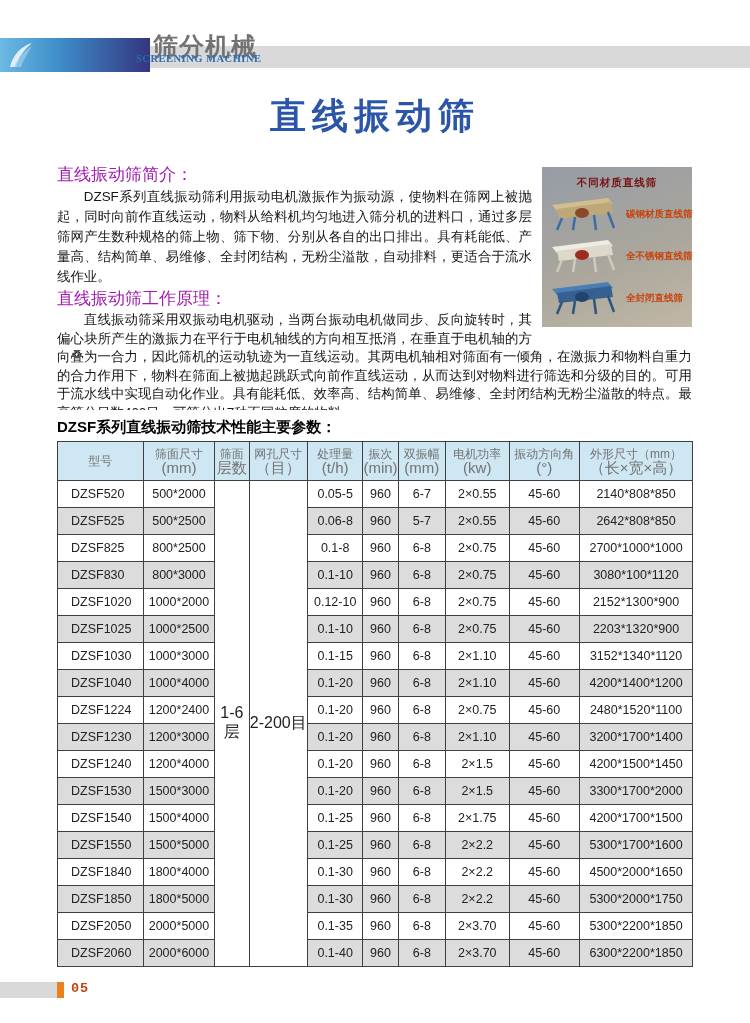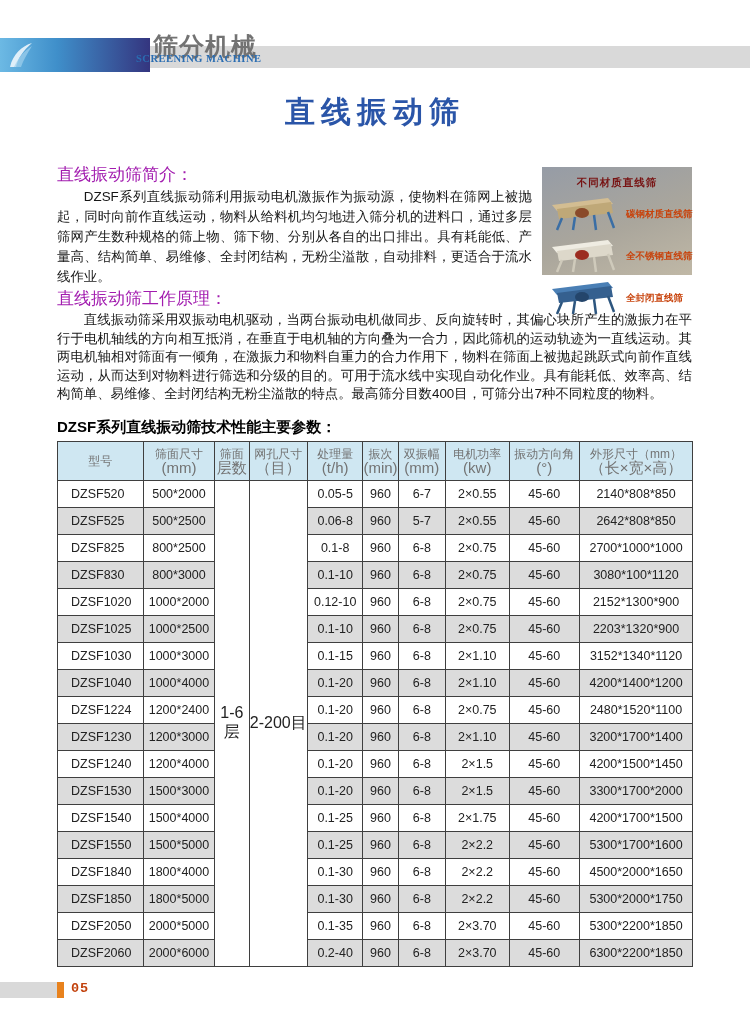--- a/index.html
+++ b/index.html
@@ -12,29 +12,29 @@
   .brand-bar{position:absolute;top:38px;left:0;width:150px;height:34px;
     background:linear-gradient(90deg,#6cb9e4 0%,#3f8fca 38%,#34357f 100%);}
   .logo-glyph{position:absolute;left:5px;top:2px;}
   .gray-strip{position:absolute;top:46px;left:150px;right:0;height:22px;background:#d9d9d9;}
   .brand-cn{position:absolute;top:30px;left:153px;font-size:25px;font-weight:bold;
     color:#737373;letter-spacing:1px;}
   .brand-en{position:absolute;top:53px;left:136px;font-size:10.5px;color:#2a6db2;
     font-family:"Liberation Serif","DejaVu Serif",serif;letter-spacing:.5px;font-weight:bold;}
   
   .page-title{position:absolute;top:92px;left:0;width:100%;text-align:center;
-    font-size:30px;font-weight:bold;color:#2a55a8;letter-spacing:6px;}
+    font-size:36px;font-weight:bold;color:#2a55a8;letter-spacing:6px;}
   
   .content{position:absolute;top:163px;left:57px;width:635px;z-index:1;
     font-size:13.4px;line-height:20px;text-align:justify;color:#161616;}
   .sec-heading{font-size:17px;font-weight:normal;line-height:24px;color:#a21caf;}
   .para{text-indent:2em;margin:0;}
   .para.principle{line-height:18.5px;}
   
-  .photo{float:right;width:150px;height:108px;margin:4px 0 6px 10px;
+  .photo{float:right;width:150px;height:160px;margin:4px 0 6px 10px;
     background:linear-gradient(160deg,#969ca6 0%,#aaa69c 55%,#c0b8a6 100%);
     padding:5px 4px 2px 4px;box-sizing:border-box;}
   .photo-caption{text-align:center;color:#771212;font-weight:bold;font-size:10.5px;
     margin-bottom:1px;letter-spacing:1px;}
   .machine-row{display:flex;align-items:center;height:42px;}
   .machine-row svg{flex:0 0 80px;}
   .machine-label{color:#c8430c;font-size:9.5px;font-weight:bold;white-space:nowrap;}
   
   .table-section{position:absolute;top:410px;left:57px;width:516px;z-index:2;
     background:#ffffff;padding-top:8px;}
@@ -311,21 +311,21 @@
           <td class="col-capacity">0.1-35</td>
           <td class="col-frequency">960</td>
           <td class="col-amplitude">6-8</td>
           <td class="col-power">2×3.70</td>
           <td class="col-angle">45-60</td>
           <td class="col-dimensions">5300*2200*1850</td>
         </tr>
         <tr>
           <td class="col-model">DZSF2060</td>
           <td class="col-screen-size">2000*6000</td>
-          <td class="col-capacity">0.2-40</td>
+          <td class="col-capacity">0.1-40</td>
           <td class="col-frequency">960</td>
           <td class="col-amplitude">6-8</td>
           <td class="col-power">2×3.70</td>
           <td class="col-angle">45-60</td>
           <td class="col-dimensions">6300*2200*1850</td>
         </tr>
       </tbody>
   </table>
 </div>
 

